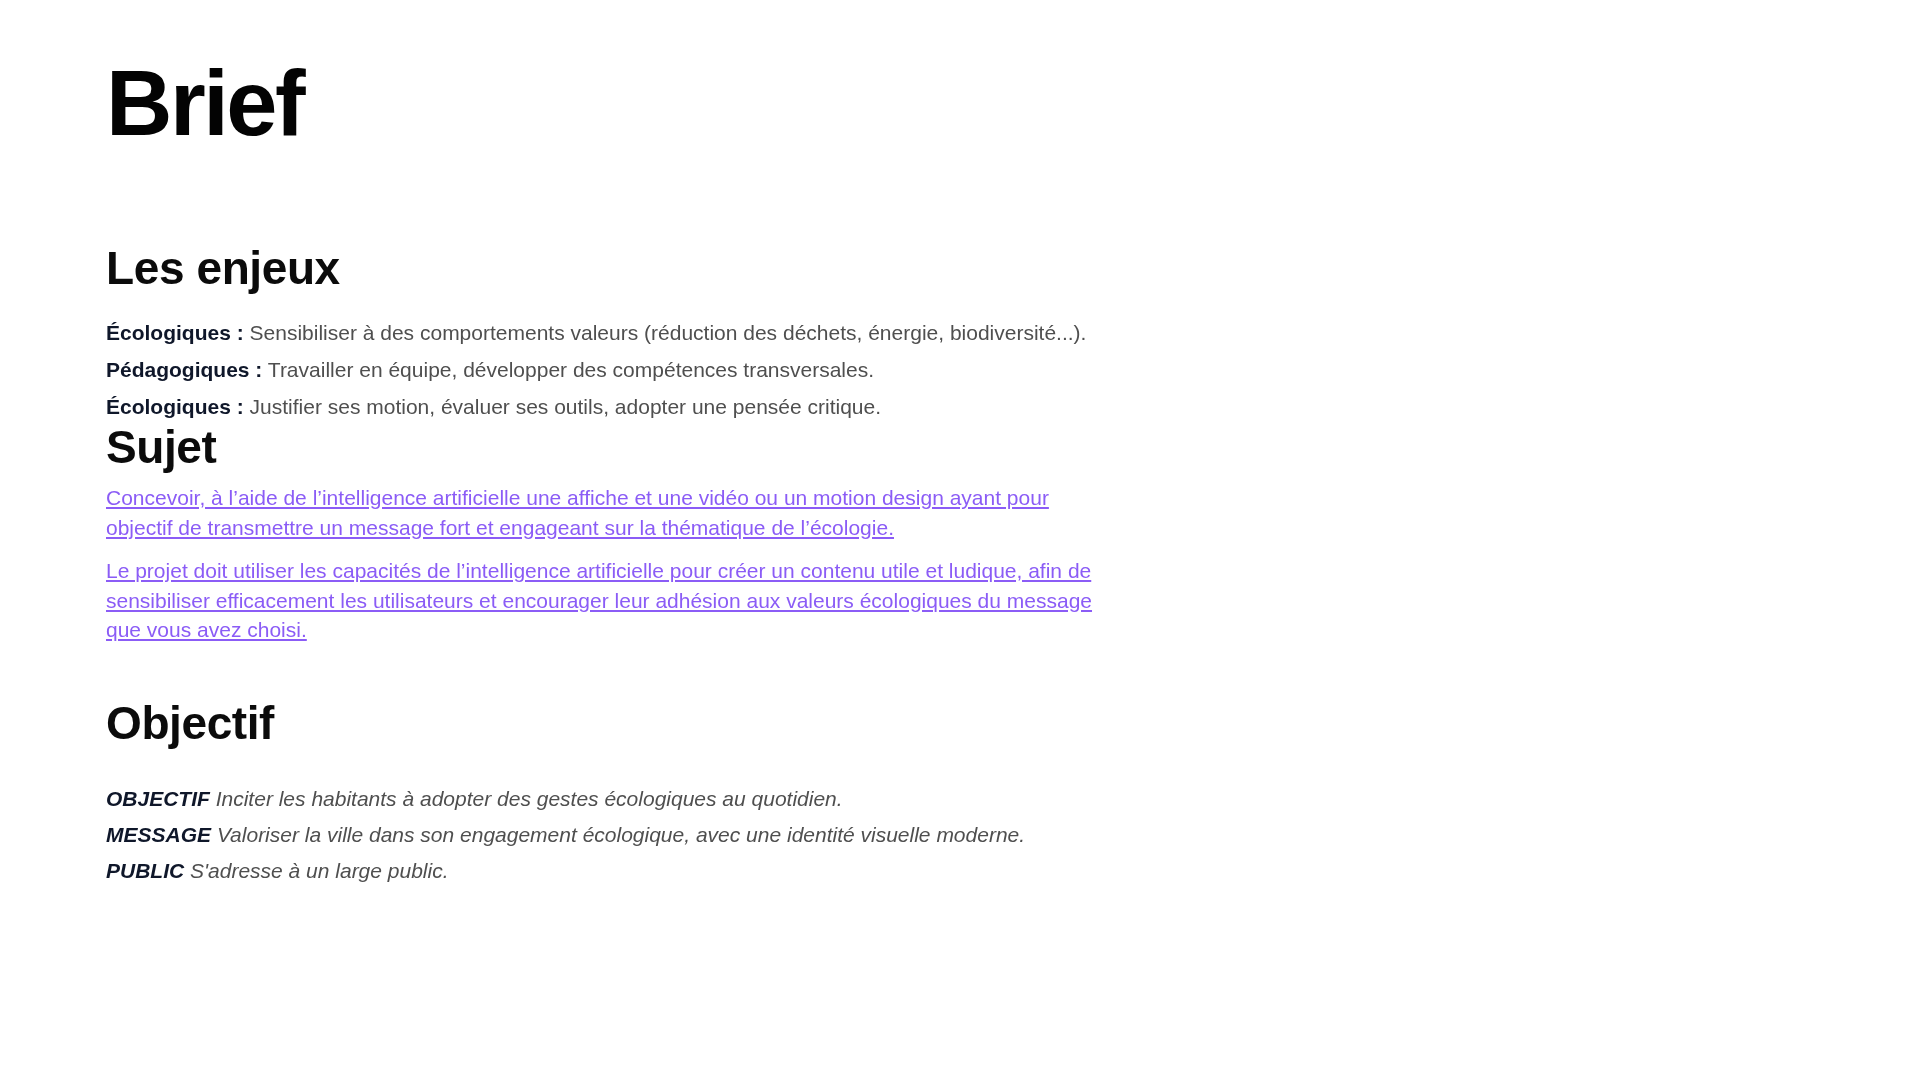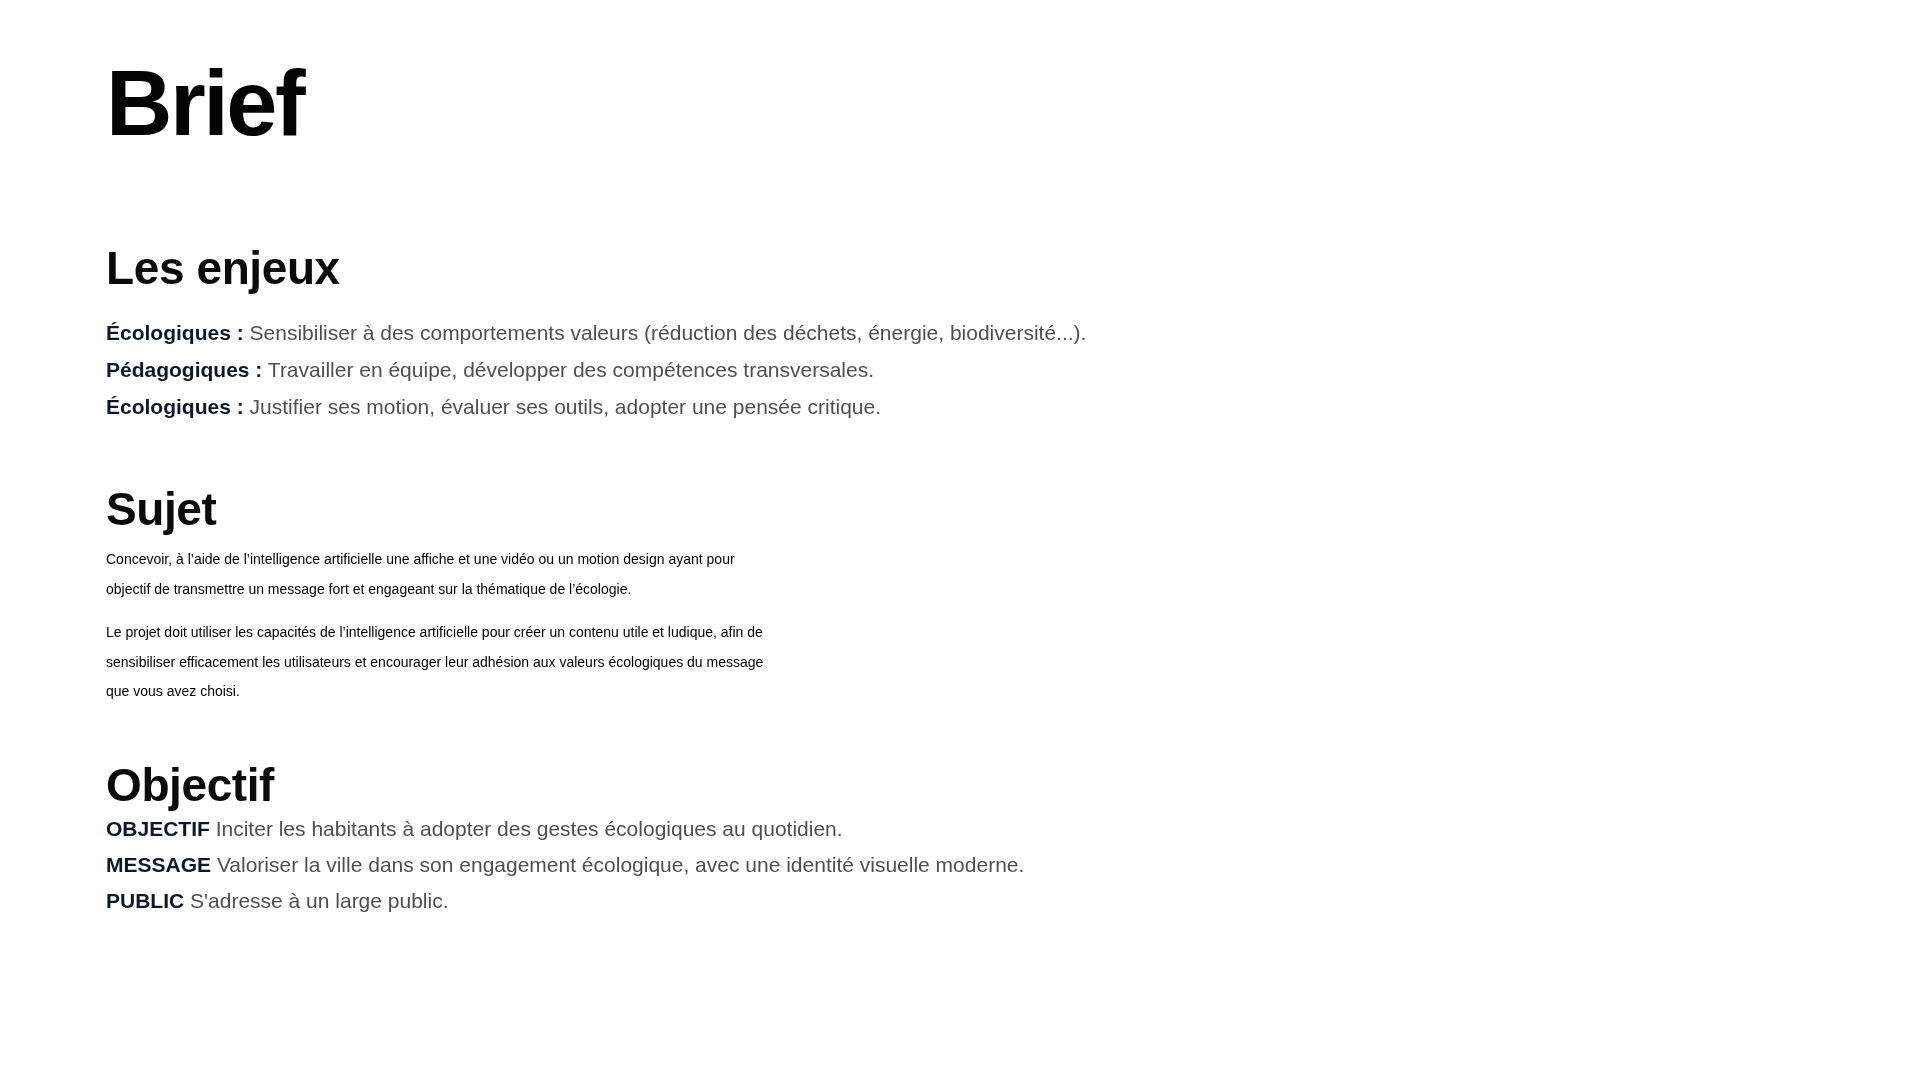--- a/index.html
+++ b/index.html
@@ -31,43 +31,44 @@
   }
   h2.section-heading {
     font-size: 46px;
     line-height: 44px;
     font-weight: 700;
     letter-spacing: -0.4px;
     color: #0b0b0b;
     margin: 0;
   }
   section.sec-enjeux h2.section-heading { margin-top: 96px; }
-  section.sec-sujet  h2.section-heading { margin-top: 62px; }
+  section.sec-sujet  h2.section-heading { }
   section.sec-objectif h2.section-heading { margin-top: 56px; }
 
   .item-list { margin-top: 24px; }
-  .sec-objectif .item-list { margin-top: 4px; }
+  .sec-objectif .item-list { margin-top: 36px; font-style: italic; }
   p.item-line {
     margin: 0;
     font-size: 21px;
     line-height: 37px;
     color: #4f4f4f;
   }
   .sec-objectif p.item-line { line-height: 36px; }
   p.item-line strong {
     font-weight: 700;
     color: #0f172a;
   }
   .para-group { margin-top: 4px; }
   p.paragraph {
     margin: 14px 0 0 0;
-    font-size: 14px;
+    font-size: 21px;
     line-height: 29.5px;
-    color: #000000;
+    color: #8b5cf6;
     white-space: pre-line;
+    text-decoration: underline;
   }
 </style>
 </head>
 <body>
 
 <div class="content">
 
   <h1 class="page-title">Brief</h1>
 
   <section class="sec-enjeux">

